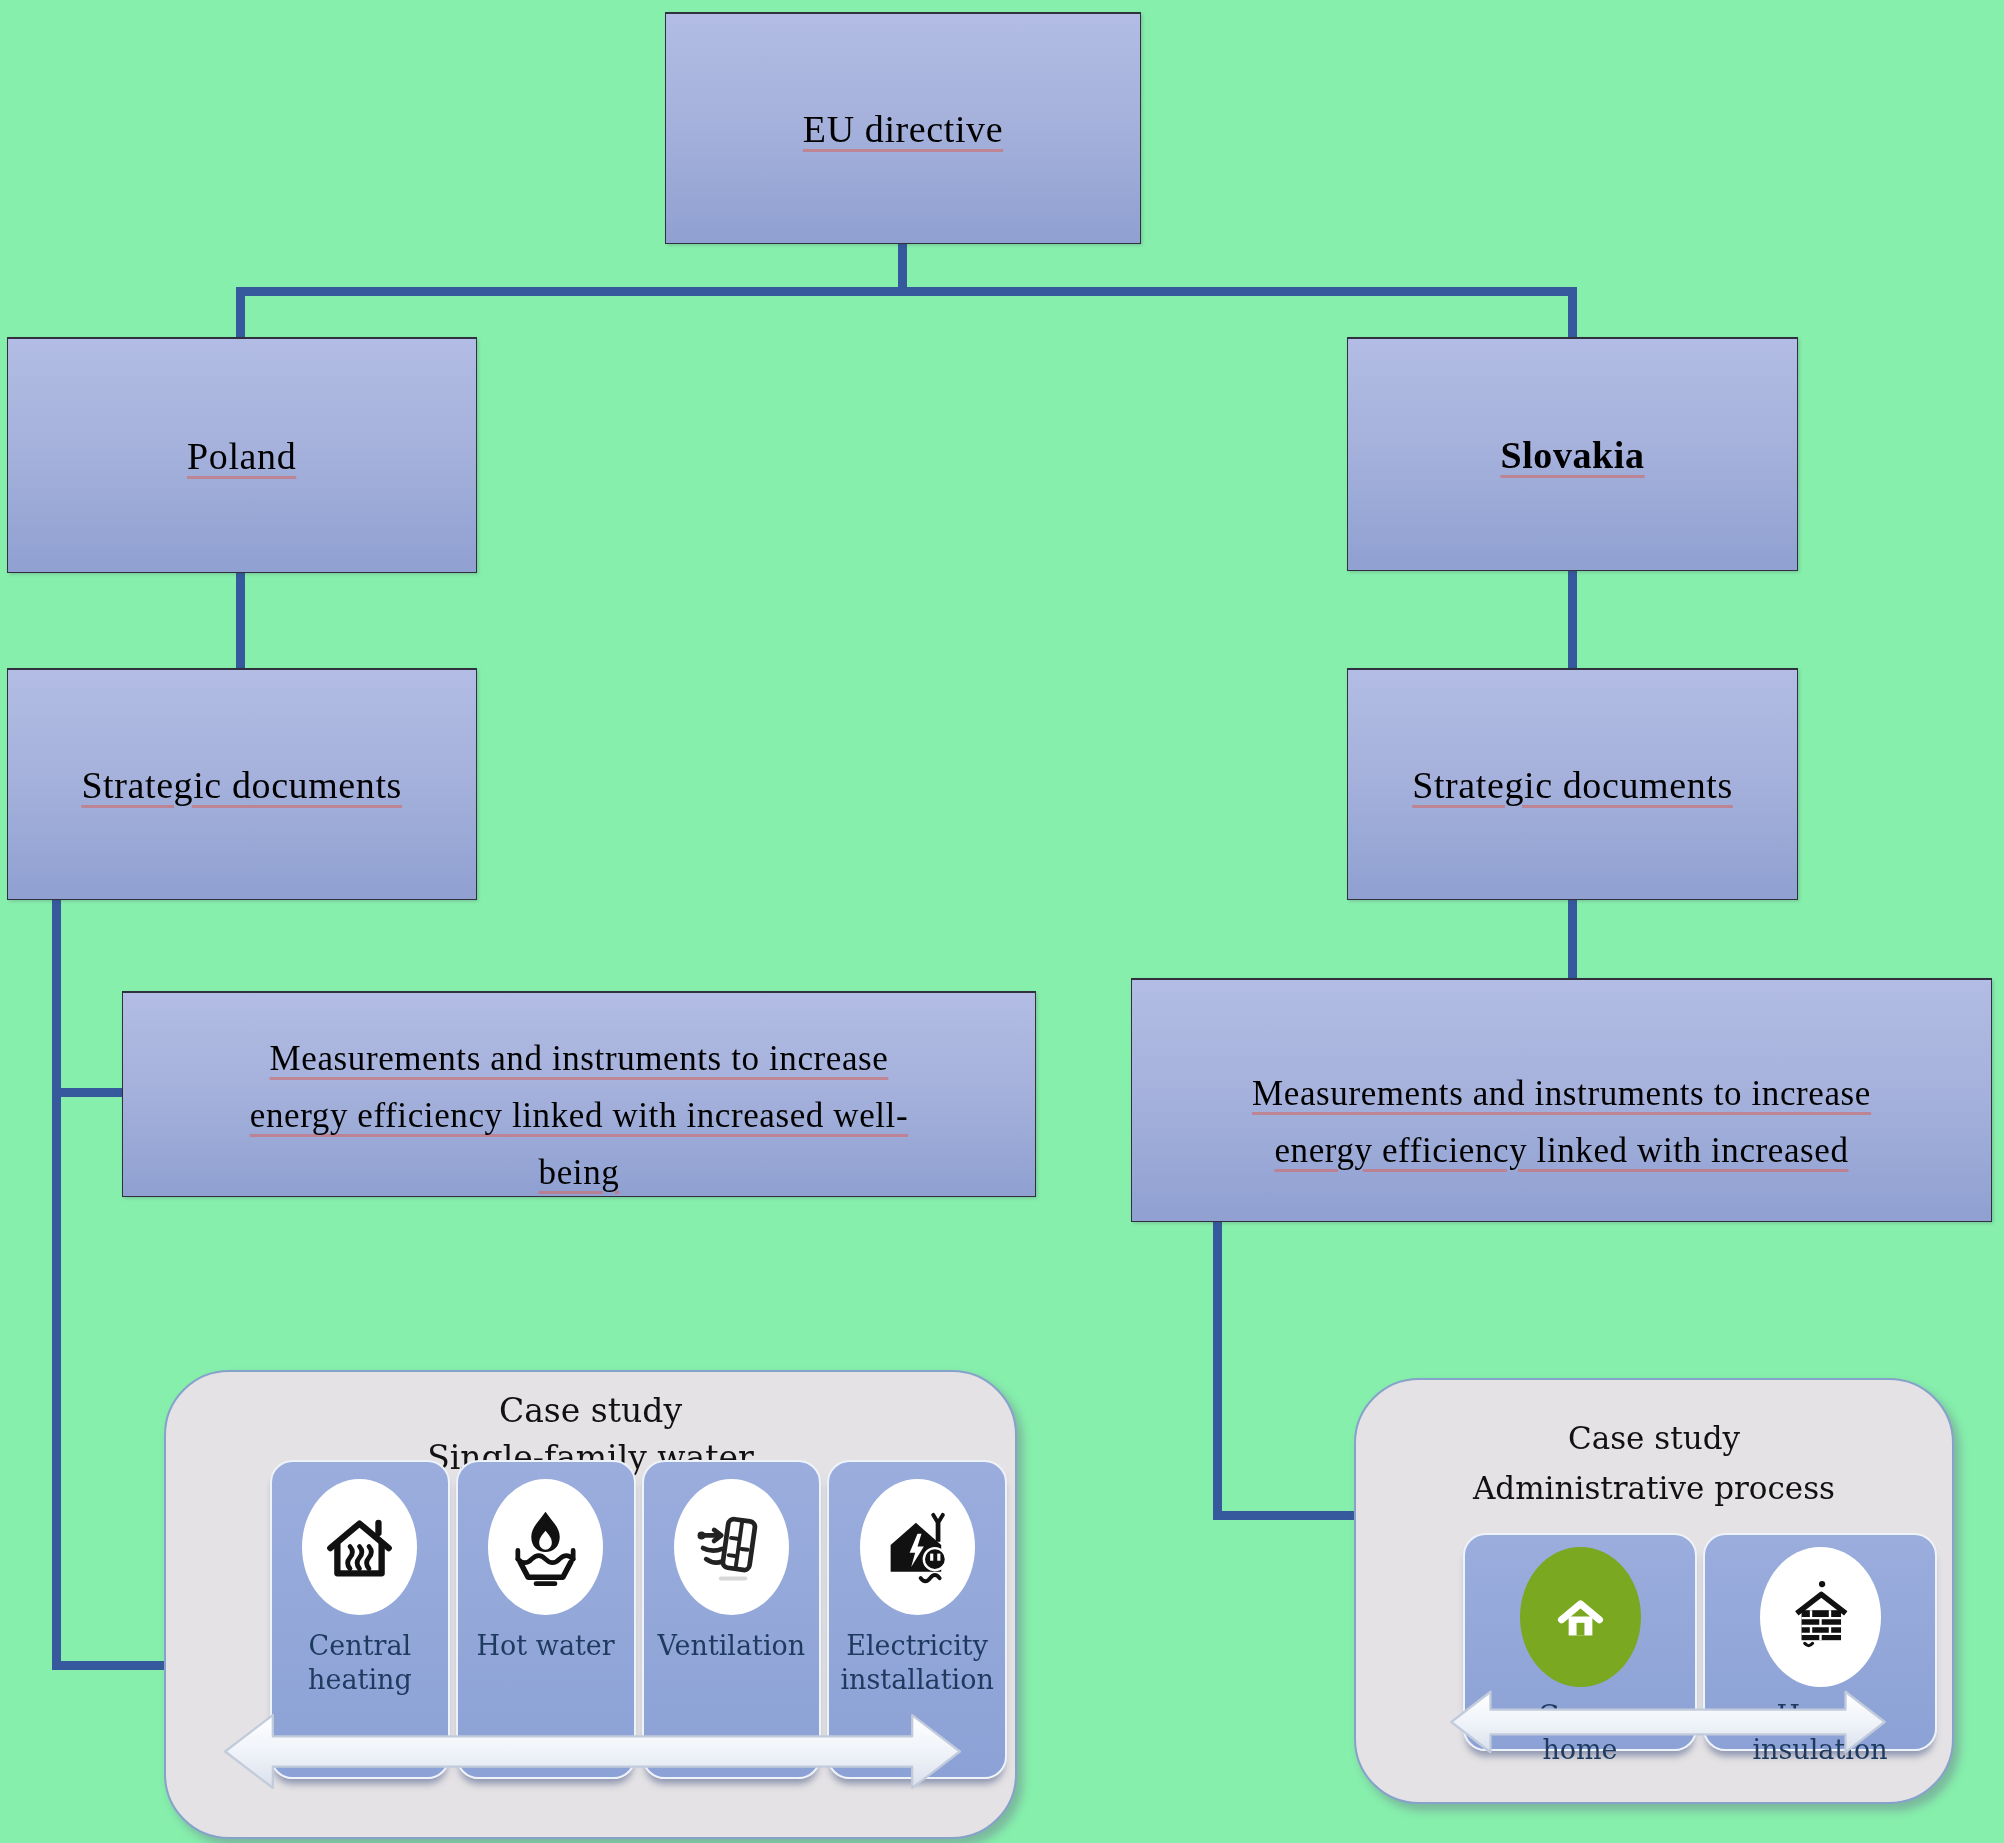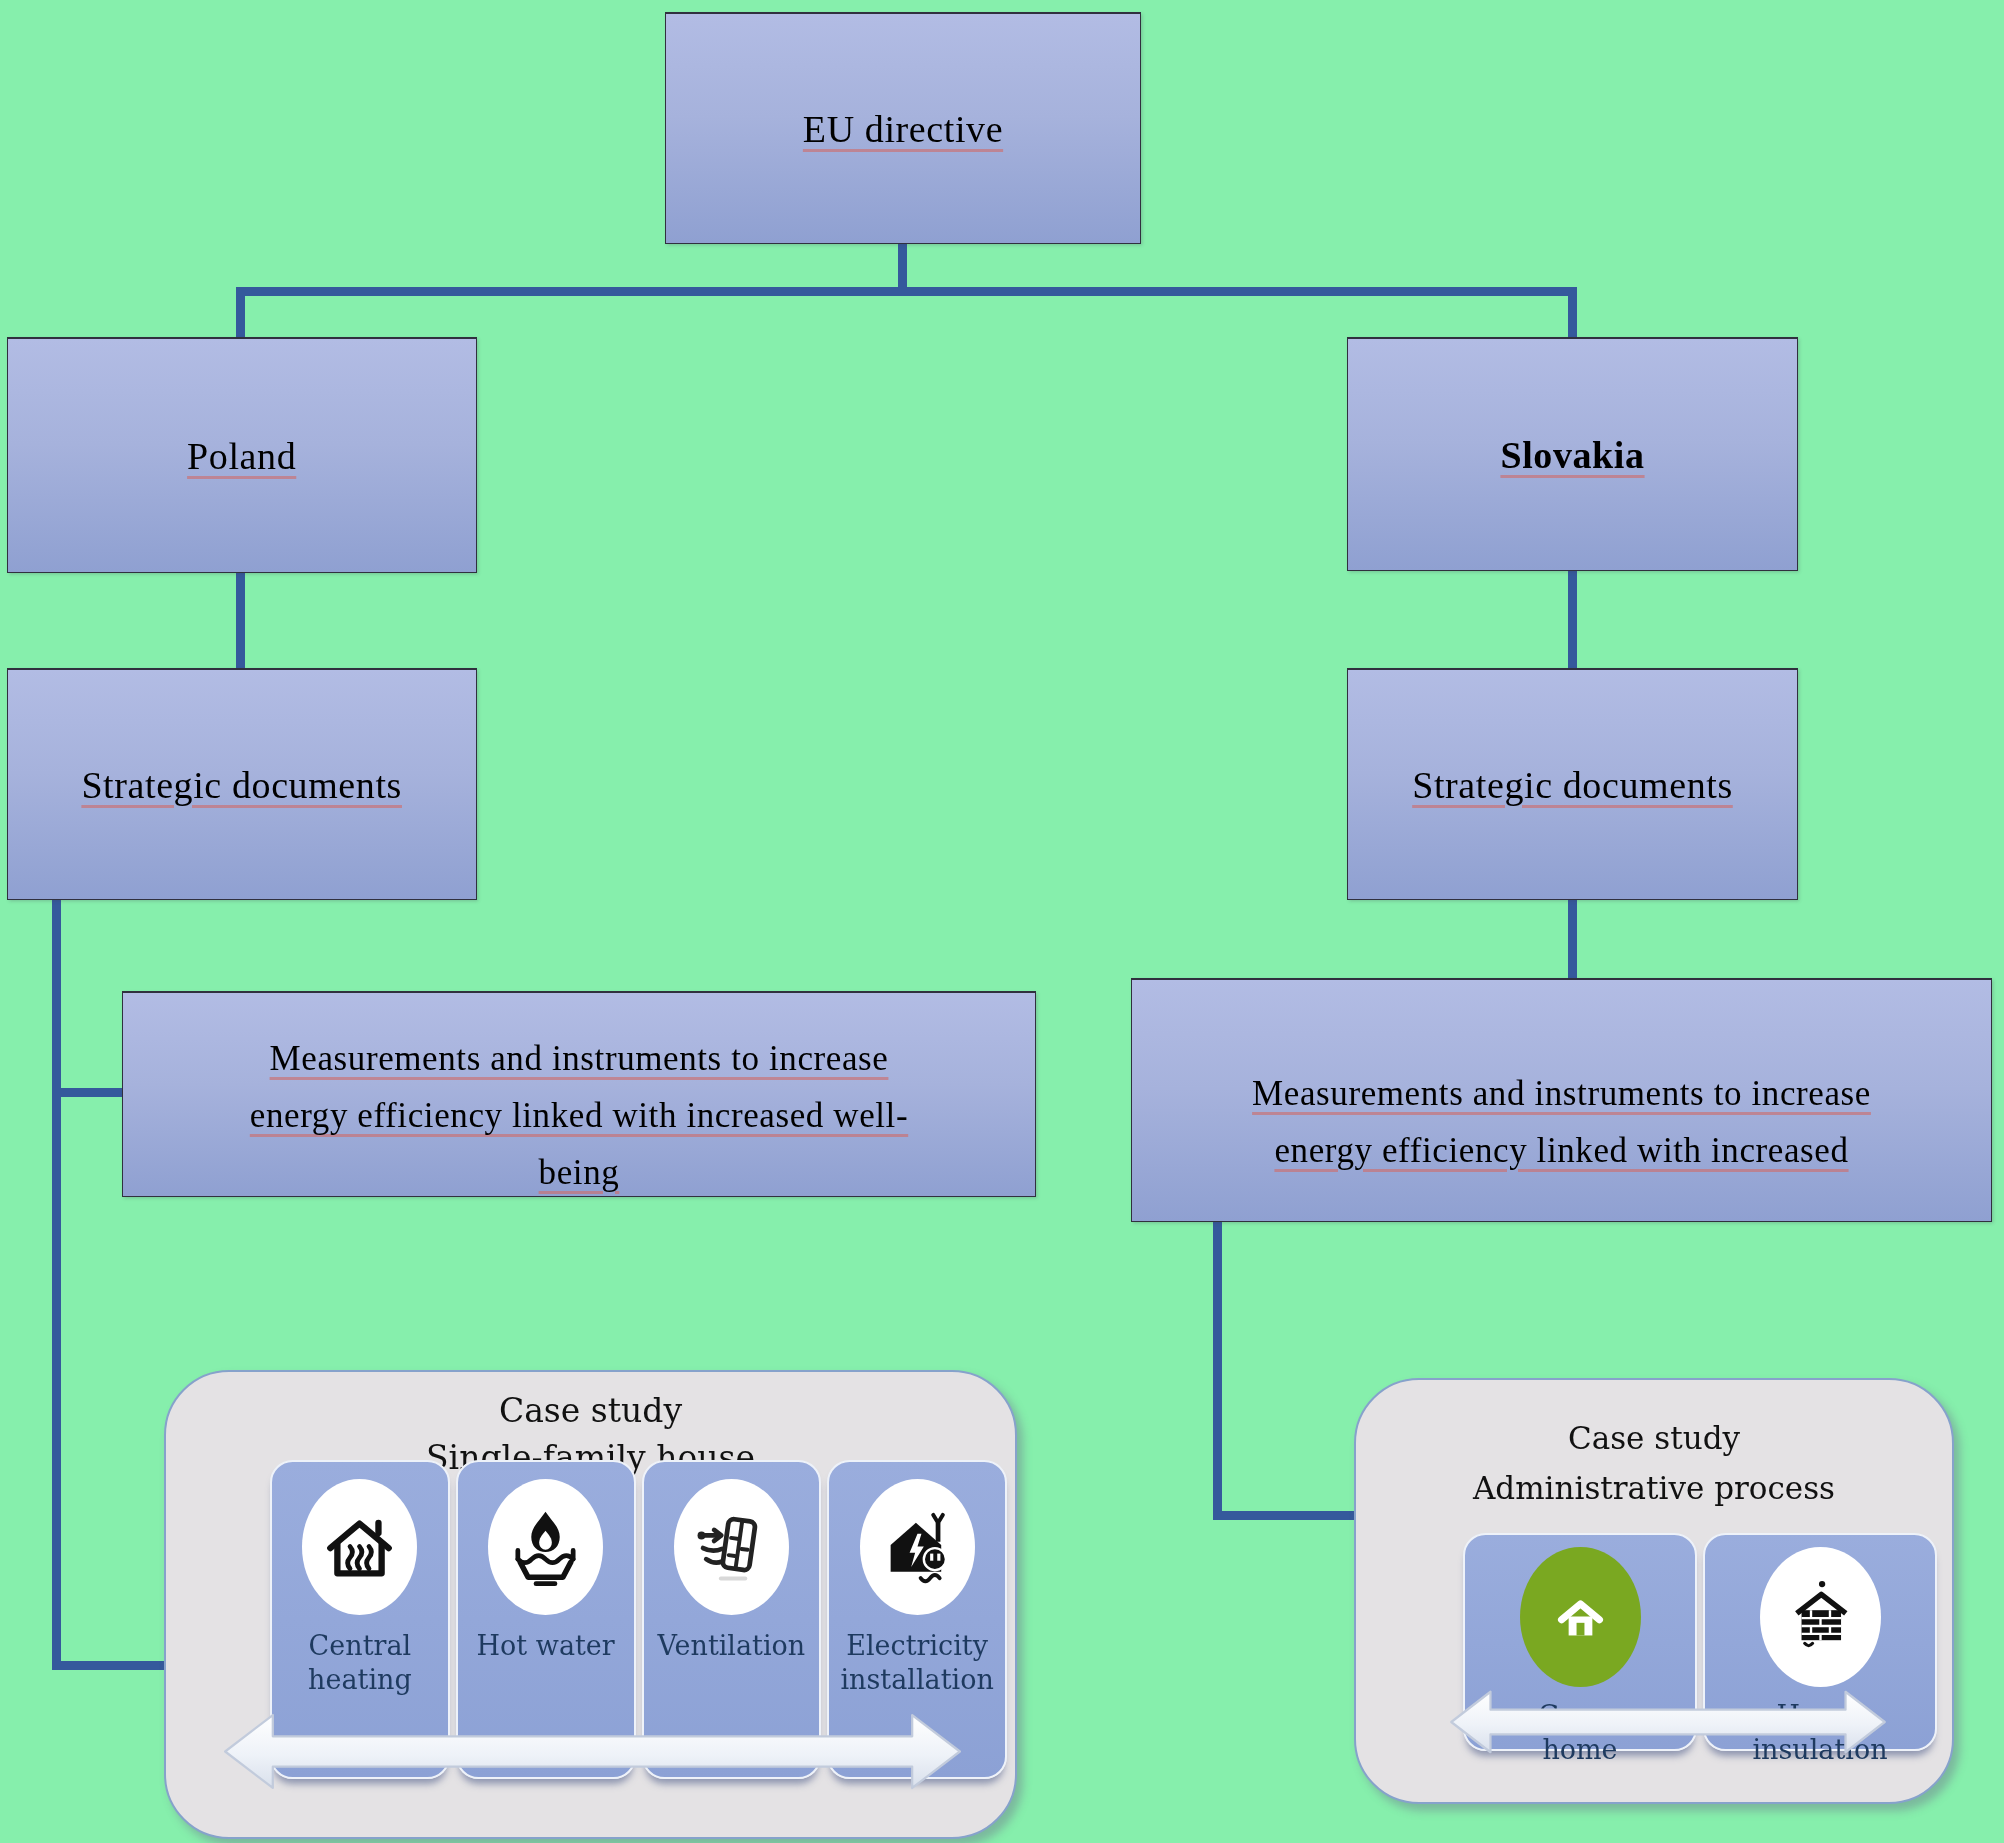--- a/index.html
+++ b/index.html
@@ -96,21 +96,21 @@
 
   <div class="node meas" style="left:1131px;top:978px;width:859px;height:241px;">
     <span class="txt">
       <span class="u">Measurements and instruments to increase</span>
       <span class="u">energy efficiency linked with increased</span>
     </span>
   </div>
 
   <div class="case case-l" style="left:164px;top:1370px;width:849px;height:465px;">
     <div class="title">Case study</div>
-    <div class="subtitle">Single-family house</div>
+    <div class="subtitle">Single-family water</div>
   </div>
 
   <div class="cards" style="left:222px;top:1460px;width:737px;height:319px;">
     <div class="card">
       <div class="icon-circle">
         <span>
           <svg viewBox="0 0 100 100" width="79" height="79">
             <path d="M13 52 L50 21 L87 52" fill="none" stroke="#111" stroke-width="8" stroke-linecap="round" stroke-linejoin="round"></path>
             <path d="M74 33 L74 20" stroke="#111" stroke-width="8" stroke-linecap="round"></path>
             <path d="M22 46 L22 84 L78 84 L78 46" fill="none" stroke="#111" stroke-width="8" stroke-linejoin="round"></path>

